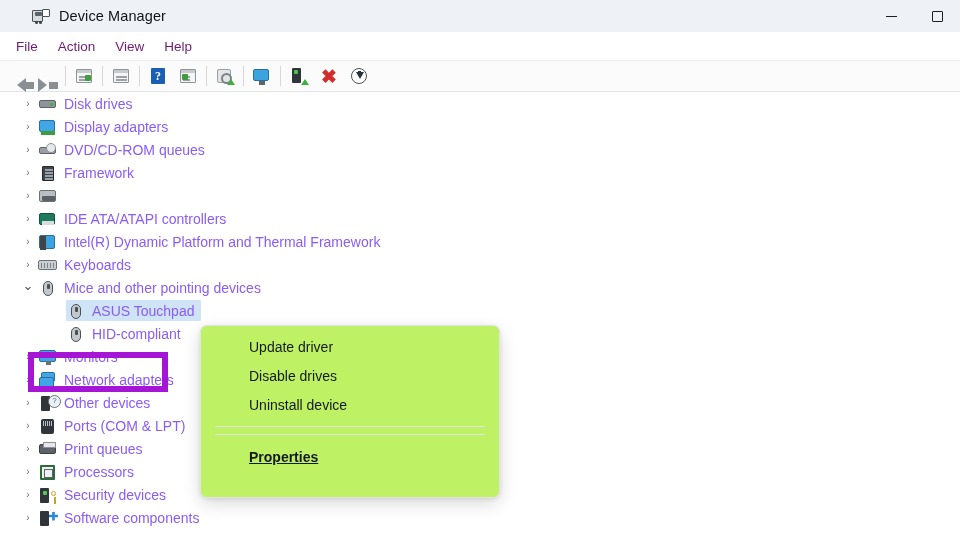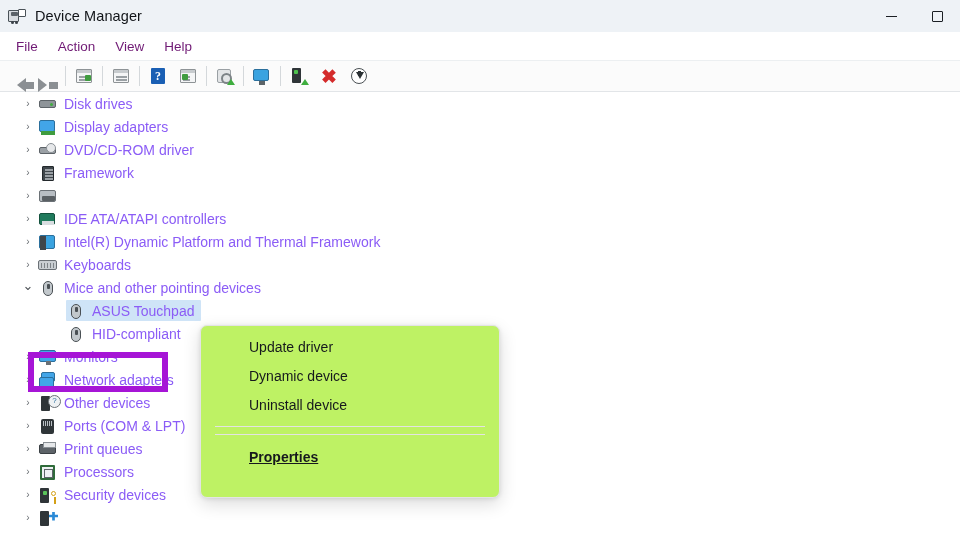--- a/index.html
+++ b/index.html
@@ -14,21 +14,21 @@
     position: relative;
     width: 960px; height: 537px;
     background: #ffffff;
   }
 
   
   .titlebar {
     position: absolute; left: 0; top: 0;
     width: 960px; height: 32px;
     background: #eef2f6;
-    display: flex; align-items: center;
+    display: flex; align-items: center; padding-left: 24px;
   }
   .title-icon {
     width: 18px; height: 18px;
     margin-left: 8px; margin-right: 9px;
     position: relative; flex: none;
   }
   .ti-base {
     position: absolute; left: 0; top: 3px;
     width: 11px; height: 12px;
     background: #d8dce0;
@@ -598,21 +598,21 @@
             </div>
             <div class="tree-label">Display adapters</div>
           </div>
         </div>
         <div class="tree-row">
           <div class="rowinner depth0">
             <div class="chev">›</div>
             <div class="tree-icon">
               <div class="i-dvd"></div>
             </div>
-            <div class="tree-label">DVD/CD-ROM driver</div>
+            <div class="tree-label">DVD/CD-ROM queues</div>
           </div>
         </div>
         <div class="tree-row">
           <div class="rowinner depth0">
             <div class="chev">›</div>
             <div class="tree-icon">
               <div class="i-firmware"></div>
             </div>
             <div class="tree-label">Framework</div>
           </div>
@@ -744,29 +744,30 @@
             </div>
             <div class="tree-label">Security devices</div>
           </div>
         </div>
         <div class="tree-row">
           <div class="rowinner depth0">
             <div class="chev">›</div>
             <div class="tree-icon">
               <div class="i-software"></div>
             </div>
+            <div class="tree-label">Software components</div>
           </div>
         </div>
       </div>
   </div>
 
   <div class="ctxmenu">
     <div id="ctx-items">
         <div class="ctx-item">Update driver</div>
-        <div class="ctx-item">Dynamic device</div>
+        <div class="ctx-item">Disable drives</div>
         <div class="ctx-item">Uninstall device</div>
         <div class="ctx-sep"></div>
         <div class="ctx-sep"></div>
         <div class="ctx-item bold">Properties</div>
       </div>
   </div>
   <div class="ctx-highlight-box" style="border-color: rgb(166, 21, 214);"></div>
 
 </div>
 

